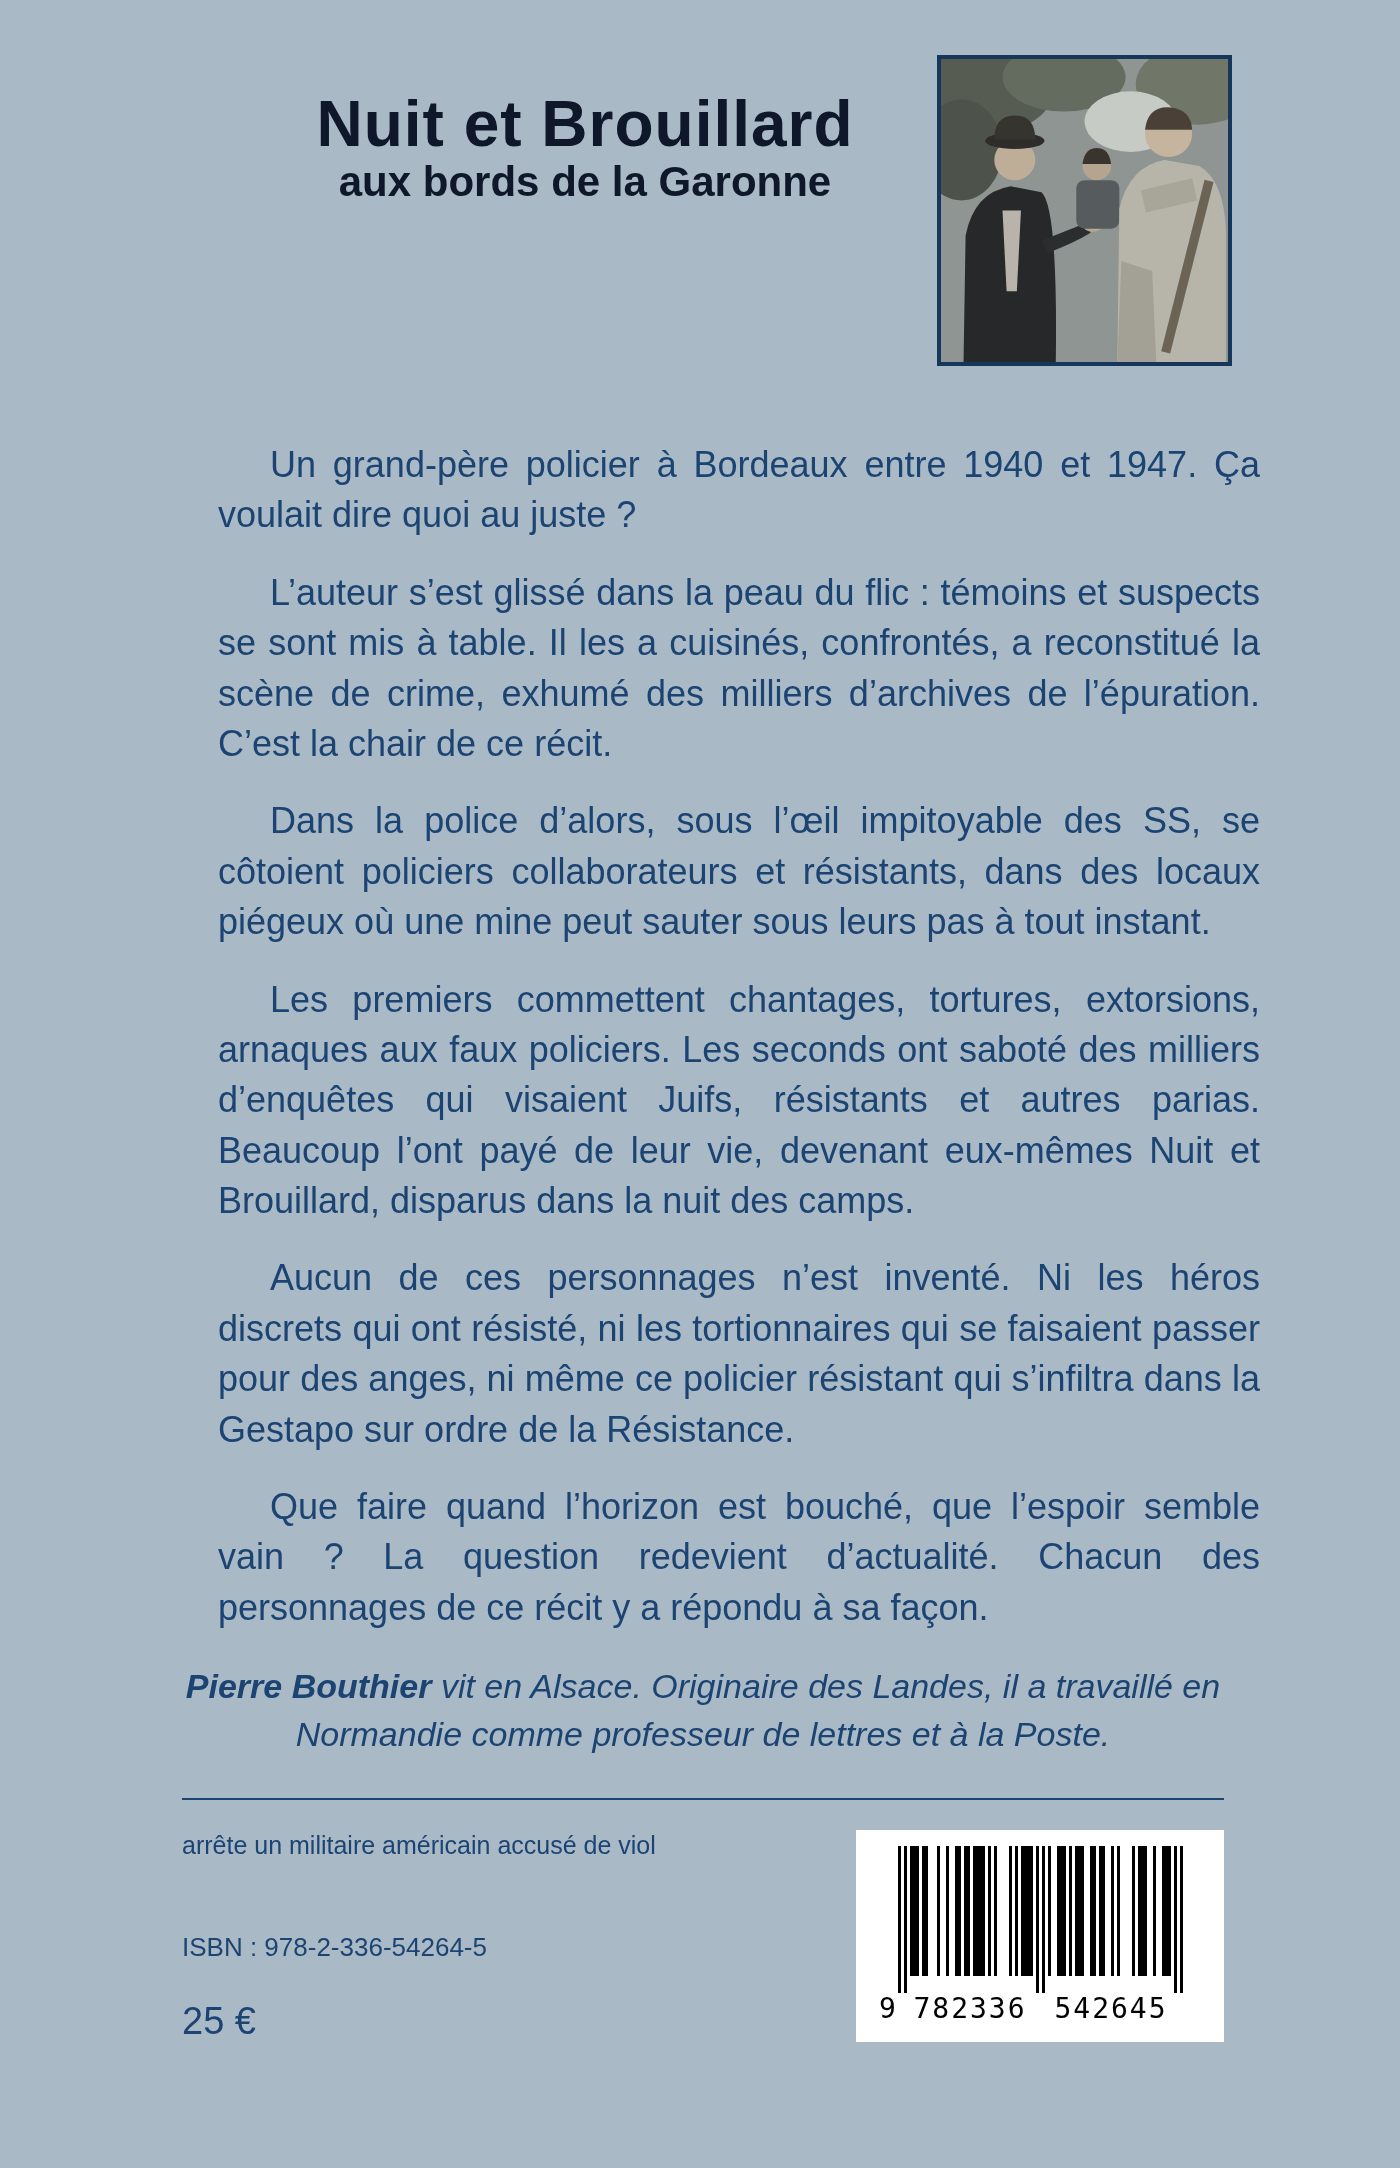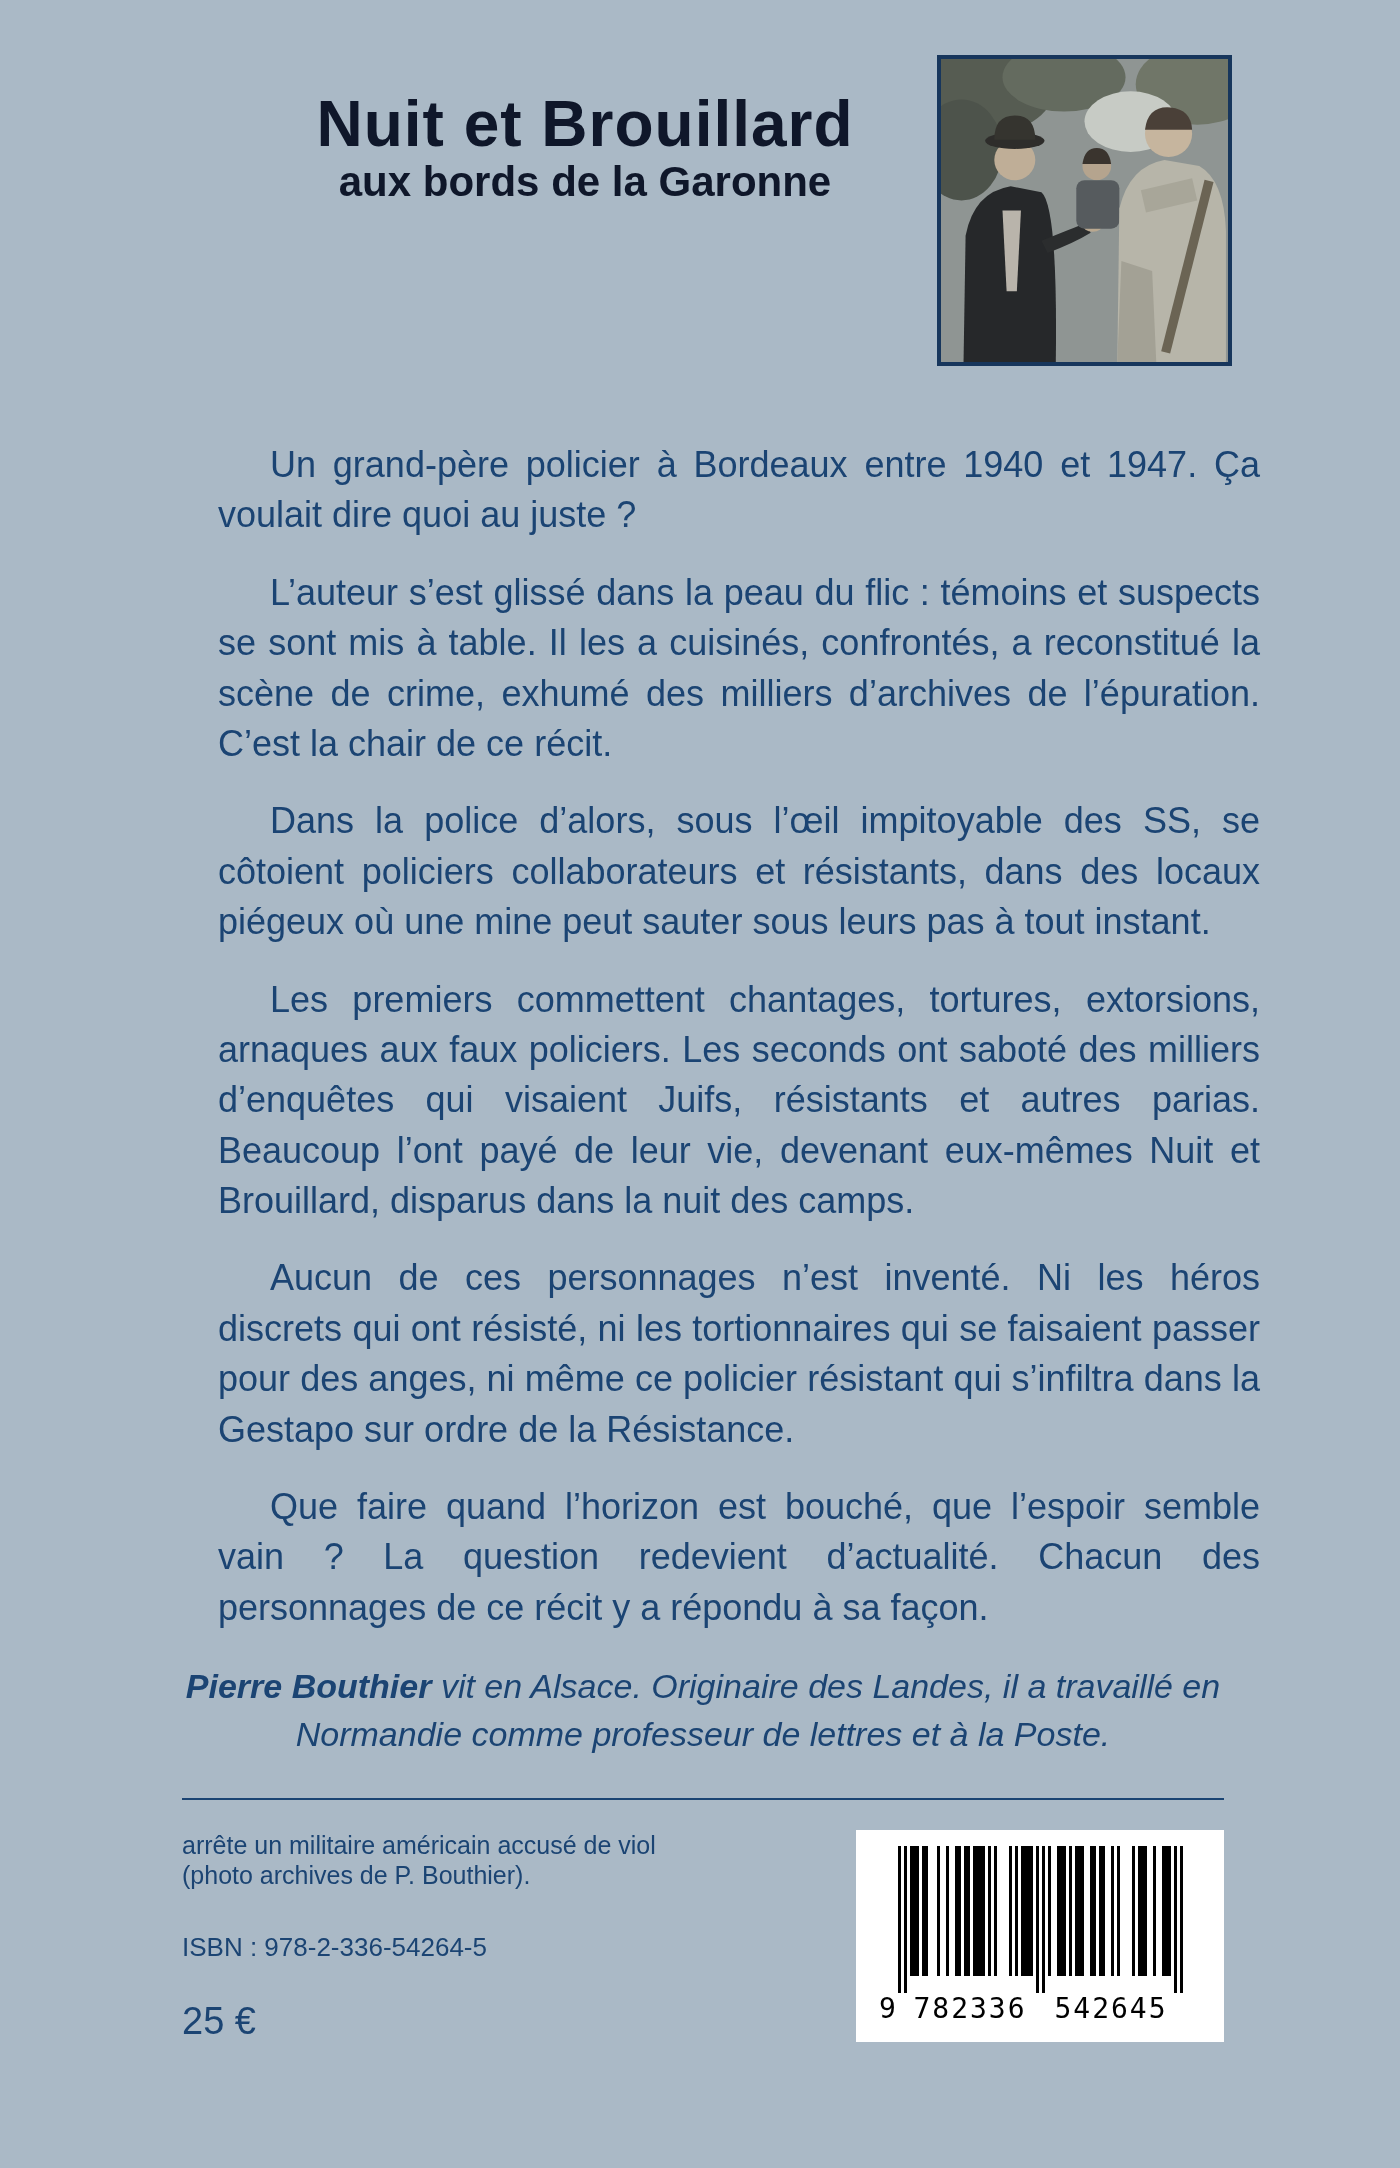--- a/index.html
+++ b/index.html
@@ -102,21 +102,20 @@
   </div>
 
   <div class="bio">
     <span class="bio-author">Pierre Bouthier</span><span> vit en Alsace. Originaire des Landes, il a travaillé en Normandie comme professeur de lettres et à la Poste.</span>
   </div>
 
   <div class="divider"></div>
 
   <div class="cover-note">
     <div>arrête un militaire américain accusé de viol</div>
-    <div>(photo archives de P. Bouthier).</div>
   </div>
 
   <div class="isbn">ISBN : 978-2-336-54264-5</div>
   <div class="price">25 €</div>
 
   <div class="barcode-box">
     <svg id="barcode-bars" width="327" height="178" viewBox="0 0 327 178">
         <rect x="303" y="0" width="3" height="147" fill="#000"></rect>
         <rect x="297" y="0" width="3" height="147" fill="#000"></rect>
         <rect x="291" y="0" width="3" height="130" fill="#000"></rect>

